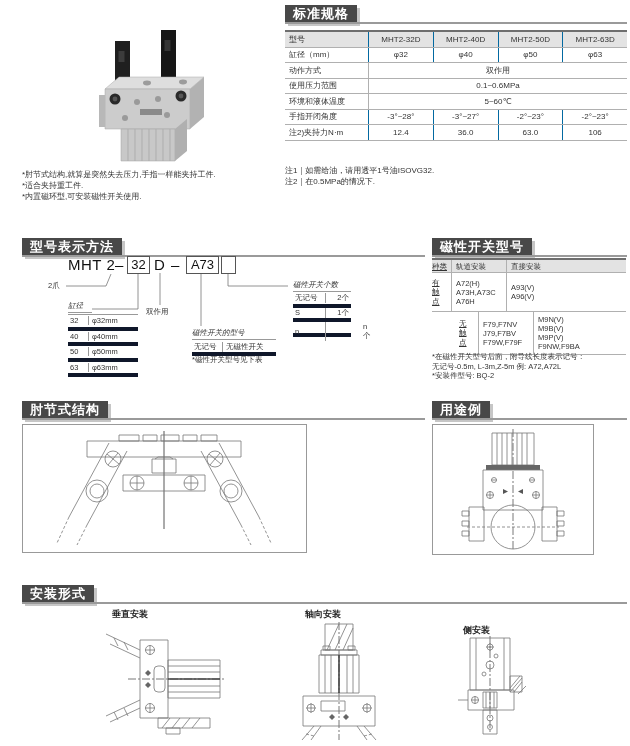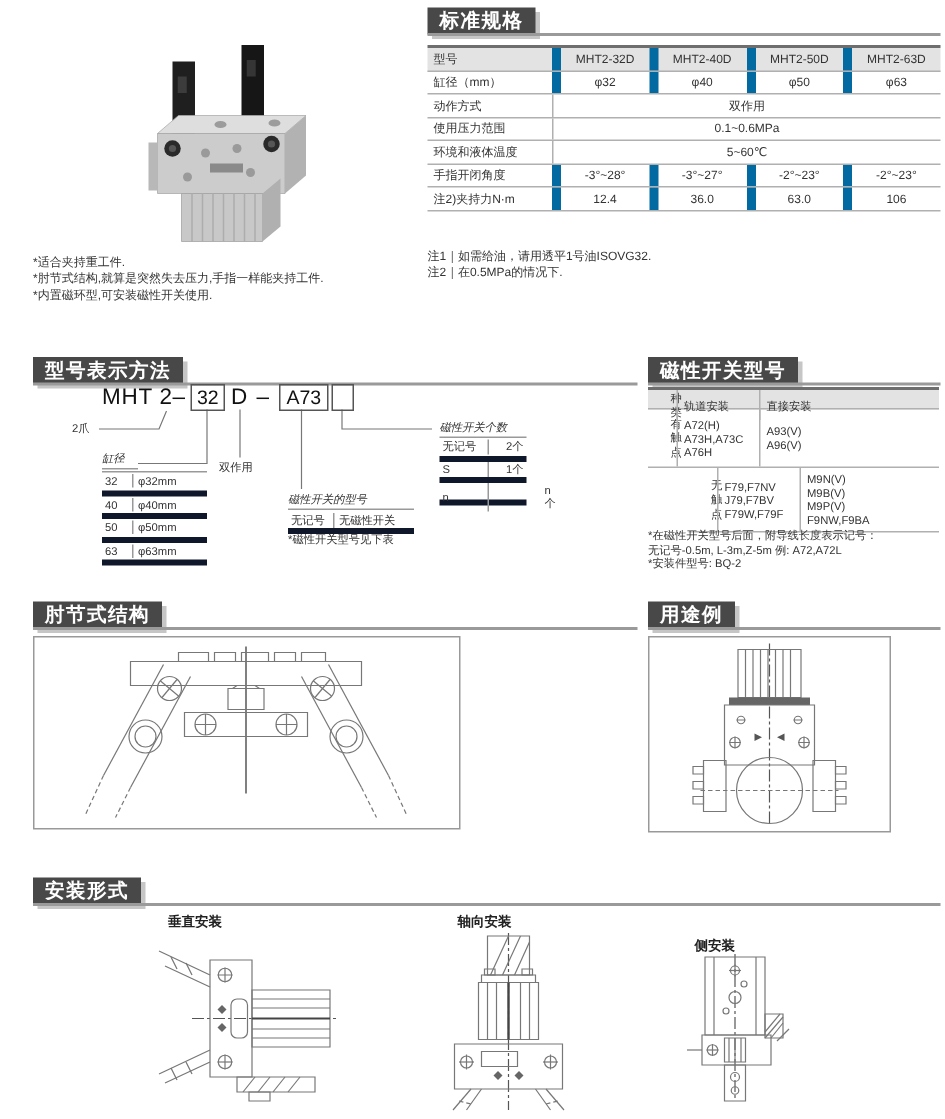--- a/index.html
+++ b/index.html
@@ -7,41 +7,41 @@
         font-family:"Liberation Sans","DejaVu Sans",sans-serif;color:#222;}
   .abs{position:absolute;}
   
   .badge{position:absolute;background:#484848;color:#fff;font-weight:bold;font-size:13px;
          line-height:16px;padding:1px 8px;letter-spacing:1px;box-shadow:3px 3px 0 #c6c6c6;white-space:nowrap;}
   .rule{position:absolute;height:2px;background:#9a9a9a;}
   
   .spec-table{position:absolute;left:285px;top:30px;width:342px;border-top:2px solid #6e6e6e;font-size:8px;color:#333;}
   .srow{display:grid;grid-template-columns:83px 64.75px 64.75px 64.75px 64.75px;height:14.5px;border-bottom:1px solid #b0b0b0;align-items:stretch;}
   .srow.head{background:#e3e3e3;}
-  .scell{display:flex;align-items:center;justify-content:center;border-left:6px solid #0369a1;}
+  .scell{display:flex;align-items:center;justify-content:center;border-left:1px solid #0369a1;}
   .slabel{display:flex;align-items:center;justify-content:flex-start;padding-left:4px;border-left:none;}
   .sspan{grid-column:2/6;display:flex;align-items:center;justify-content:center;border-left:1px solid #b0b0b0;}
   .notes{position:absolute;font-size:8px;line-height:11px;color:#333;white-space:nowrap;}
   .prod-notes{position:absolute;left:22px;top:169px;font-size:8px;line-height:11px;color:#333;white-space:nowrap;}
   
   .model-sec{position:absolute;left:22px;top:256px;width:405px;height:122px;font-size:7.5px;color:#333;}
   .mcode{position:absolute;font-size:15px;color:#111;letter-spacing:0.5px;white-space:nowrap;}
   .code-box{position:absolute;border:1px solid #555;font-size:13px;color:#111;text-align:center;line-height:15px;}
   .mini-title{position:absolute;white-space:nowrap;}
   .mini{position:absolute;border-top:1px solid #999;}
   .mini .mr{display:grid;border-bottom:4px solid #0f172a;align-items:center;}
   .mini .mc2{border-left:1px solid #999;padding-left:3px;}
   .mini .mc1{padding-left:2px;}
   .u{border-bottom:1px solid #999;padding-bottom:1px;font-style:italic;}
   
   .sw-table{position:absolute;left:432px;top:255px;width:194px;border-top:2px solid #6e6e6e;font-size:7.5px;color:#333;}
   .swrow{display:grid;grid-template-columns:19px 55px 120px;border-bottom:1px solid #b0b0b0;}
   .swrow.head{background:#e3e3e3;height:12px;}
   .swc{display:flex;align-items:center;border-left:1px solid #b0b0b0;padding:1px 0 1px 4px;line-height:9px;}
-  .swc.first{border-left:none;padding-left:15px;}
+  .swc.first{border-left:none;padding-left:0;text-decoration:underline;}
   .pre{white-space:pre-line;}
   .vert{width:9px;word-break:break-all;line-height:9.5px;padding-left:4px;display:flex;align-items:center;}
   
   .dbox{position:absolute;border:1px solid #999;background:#fff;}
   .mount-label{position:absolute;font-size:9px;font-weight:bold;color:#222;white-space:nowrap;}
   svg{display:block;}
   svg *{vector-effect:non-scaling-stroke;}
   .ln{stroke:#777;stroke-width:0.8;fill:none;}
   .lnd{stroke:#777;stroke-width:0.8;fill:none;stroke-dasharray:3 2;}
   .cl{stroke:#555;stroke-width:0.8;fill:none;stroke-dasharray:8 2 2 2;}
@@ -83,22 +83,22 @@
       <line x1="40" y1="104" x2="40" y2="136" stroke="#adadad" stroke-width="1"></line>
       <line x1="47" y1="104" x2="47" y2="136" stroke="#adadad" stroke-width="1"></line>
       <line x1="54" y1="104" x2="54" y2="136" stroke="#adadad" stroke-width="1"></line>
       <line x1="61" y1="104" x2="61" y2="136" stroke="#adadad" stroke-width="1"></line>
       <line x1="68" y1="104" x2="68" y2="136" stroke="#adadad" stroke-width="1"></line>
       <line x1="75" y1="104" x2="75" y2="136" stroke="#adadad" stroke-width="1"></line>
     </svg>
   </div>
 
   <div class="prod-notes">
+    <div>*肘节式结构,就算是突然失去压力,手指一样能夹持工件.</div>
     <div>*适合夹持重工件.</div>
-    <div>*肘节式结构,就算是突然失去压力,手指一样能夹持工件.</div>
     <div>*内置磁环型,可安装磁性开关使用.</div>
   </div>
 
   <div class="badge" style="left:285px;top:5px;"><span>标准规格</span></div>
   <div class="rule" style="left:285px;top:22px;width:342px;"></div>
 
   <div class="spec-table">
     <div class="srow head">
       <div class="scell slabel">型号</div>
       <div class="scell">MHT2-32D</div>

